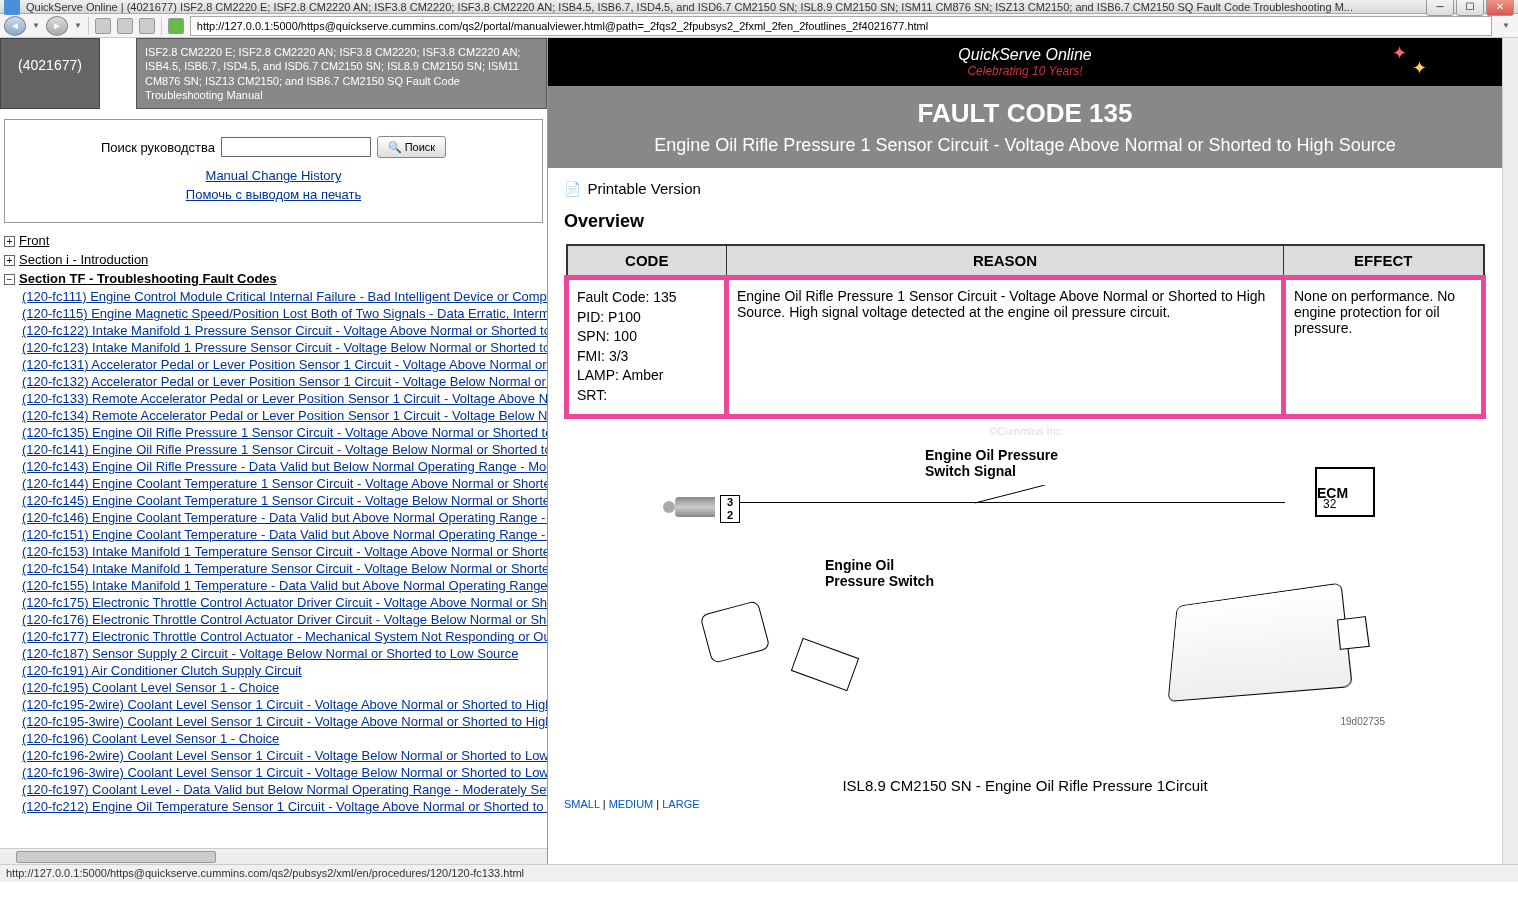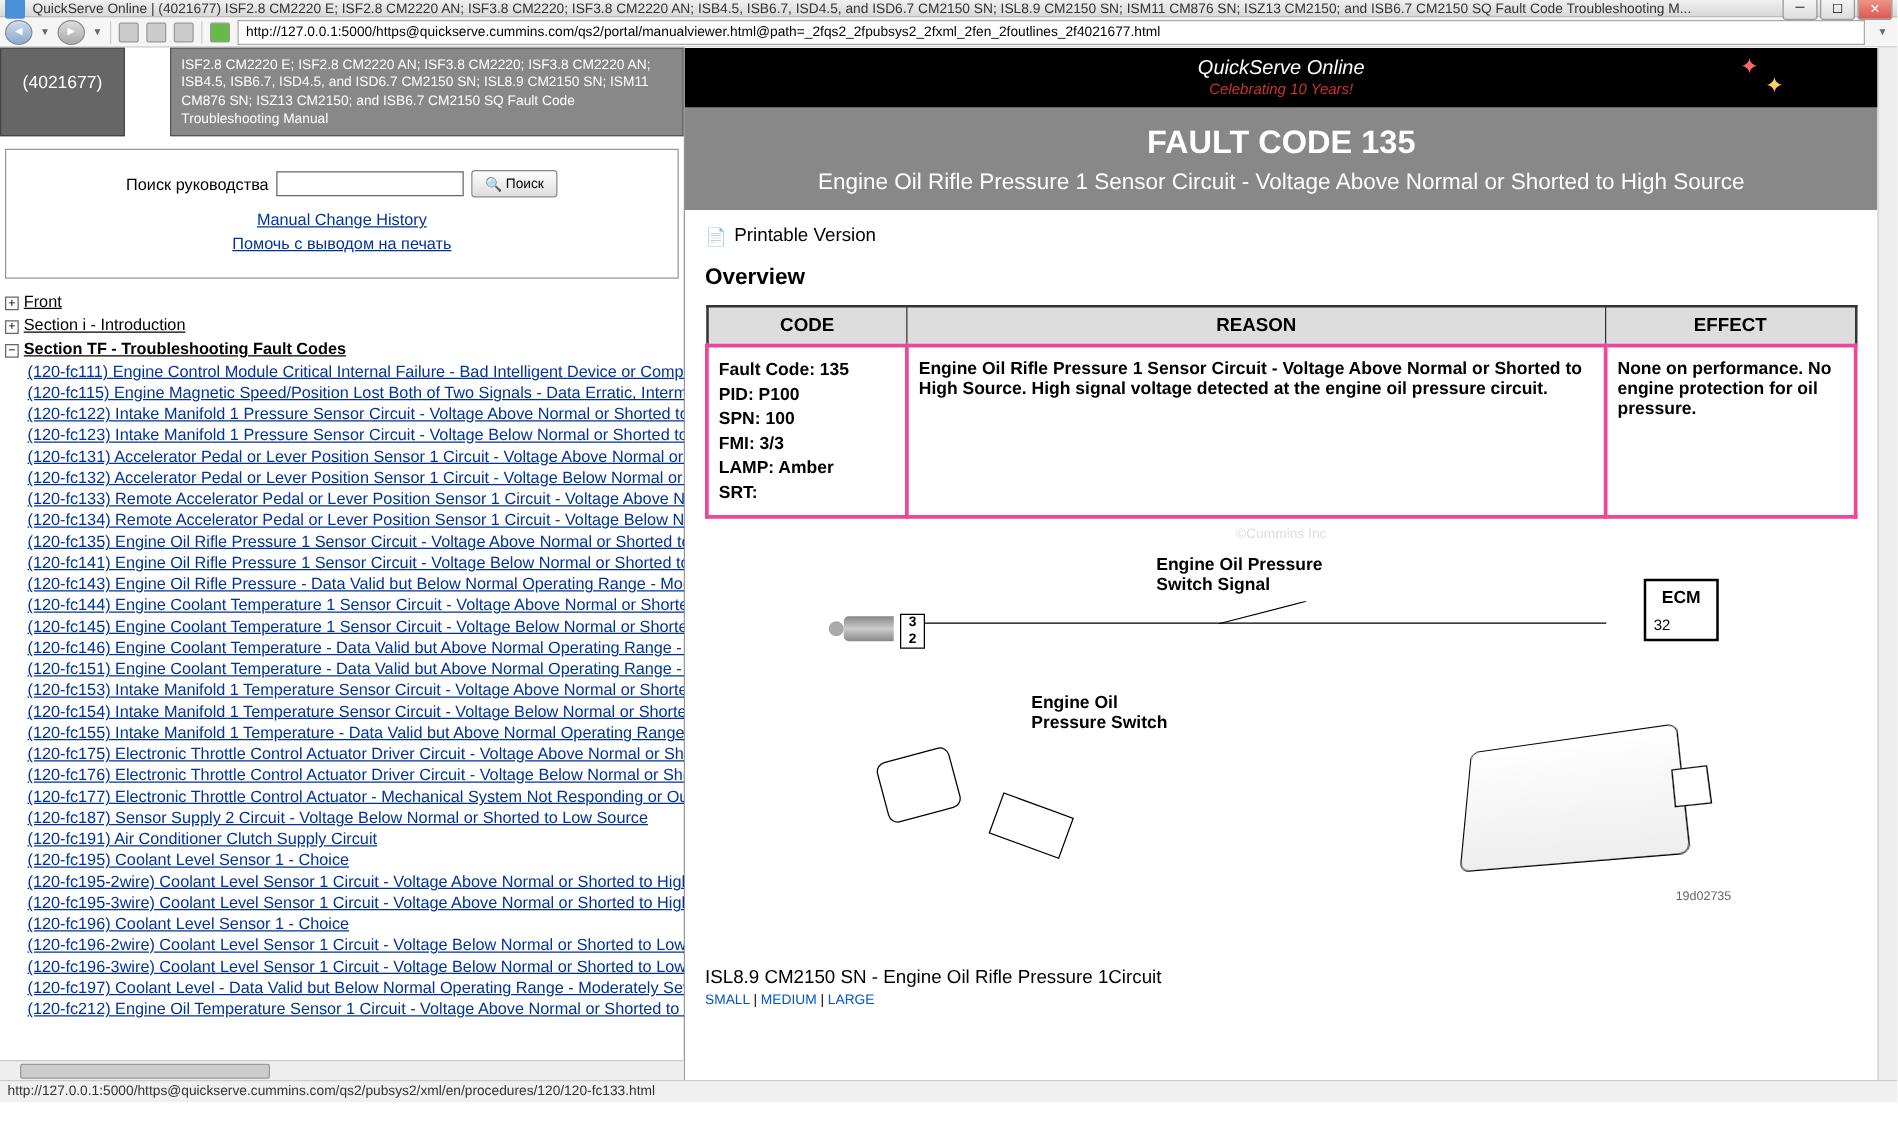--- a/index.html
+++ b/index.html
@@ -55,41 +55,41 @@
 .fault-header h1 { font-size: 26px; font-weight: bold; margin-bottom: 6px; }
 .fault-header h2 { font-size: 18px; font-weight: normal; }
 
 .main-content { padding: 12px 16px; }
 .printable { display: flex; align-items: center; gap: 6px; margin-bottom: 14px; font-size: 15px; }
 .pdf-icon { color: #c00; font-size: 14px; }
 .overview-h { font-size: 18px; font-weight: bold; margin-bottom: 12px; }
 
 .info-table { width: 100%; border-collapse: collapse; border: 2px solid #333; }
 .info-table th { background: #ddd; border: 1px solid #333; padding: 6px; font-size: 15px; font-weight: bold; }
-.info-table td { border: 3px solid #ec4899; padding: 8px; font-size: 14px; vertical-align: top; font-weight: bold; }
+.info-table td { border: 5px solid #ec4899; padding: 8px; font-size: 14px; vertical-align: top; }
 .code-cell div { line-height: 1.4; }
 
 .watermark { text-align: center; color: #ddd; font-size: 11px; margin: 6px 0; }
 
 .diagram-area { position: relative; height: 320px; margin: 10px auto; width: 760px; }
 .diag-label { position: absolute; font-weight: bold; font-size: 14px; text-align: left; }
 .sensor-top { position: absolute; left: 30px; top: 50px; }
 .sensor-body { width: 40px; height: 20px; background: linear-gradient(#888,#ccc,#888); border-radius: 4px 0 0 4px; position: relative; }
 .sensor-body::before { content:''; position:absolute; left:-12px; top:4px; width:12px; height:12px; background:#aaa; border-radius:50%; }
 .conn-box { position: absolute; left: 75px; top: 48px; width: 20px; height: 28px; border: 1px solid #000; font-size: 11px; text-align: center; line-height: 13px; font-weight: bold; }
 .wire-top { position: absolute; left: 95px; top: 55px; width: 545px; height: 1px; background: #000; }
-.ecm-box { position: absolute; right: 30px; top: 20px; width: 60px; height: 50px; border: 2px solid #000; text-align: center; padding-top: 4px; font-weight: bold; font-size: 14px; }
+.ecm-box { position: absolute; right: 30px; top: 20px; width: 60px; height: 50px; border: 2px solid #000; text-align: left; padding-top: 16px; font-weight: bold; font-size: 14px; }
 .ecm-box .pin { font-size: 12px; font-weight: normal; position: absolute; bottom: 4px; left: 6px; }
 .sensor-bot { position: absolute; left: 60px; top: 160px; }
 .plug-draw { width: 60px; height: 50px; border: 1px solid #000; border-radius: 8px; transform: rotate(-15deg); background: #fff; }
 .connector-draw { position: absolute; left: 150px; top: 200px; width: 60px; height: 35px; border: 1px solid #000; background: #fff; transform: rotate(20deg); }
 .ecm-big { position: absolute; right: 60px; top: 140px; width: 180px; height: 110px; border: 1px solid #000; border-radius: 8px; transform: perspective(400px) rotateX(25deg) rotateY(-15deg); background: linear-gradient(#fff,#eee); }
 .ecm-big::after { content:''; position:absolute; right:-20px; top:40px; width:25px; height:30px; border:1px solid #000; background:#fff; }
 .part-num { position: absolute; right: 20px; bottom: 40px; font-size: 10px; color: #666; }
-.diag-caption { text-align: left; font-size: 15px; margin-top: 4px; }
+.diag-caption { text-align: center; font-size: 15px; margin-top: 4px; }
 .size-links { font-size: 11px; margin-top: 4px; }
 .size-links a { color: #0055cc; text-decoration: none; cursor: pointer; }
 
 .status-bar { height: 18px; background: #f0f0f0; border-top: 1px solid #ccc; font-size: 11px; padding: 2px 6px; color: #333; }
 .right-scroll { width: 16px; background: #eee; border-left: 1px solid #ccc; }
 </style>
 </head>
 <body>
 
 <div class="window-chrome">

